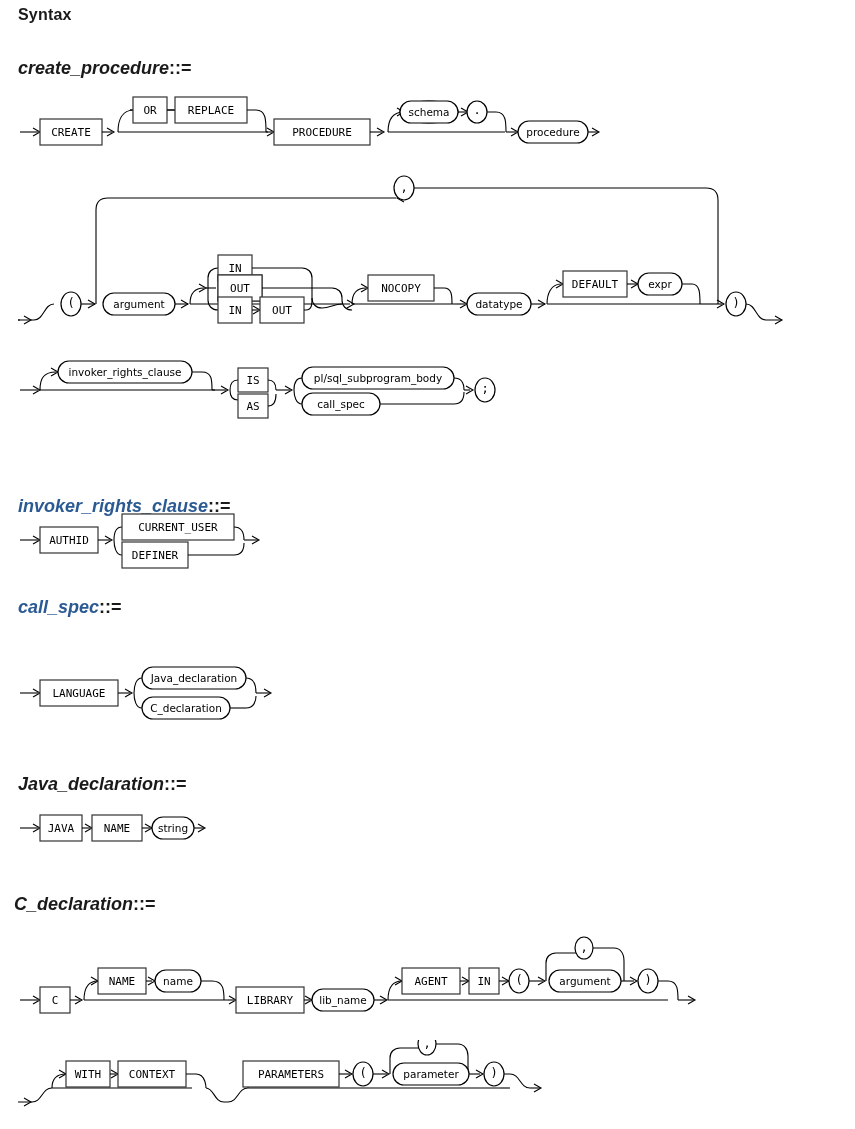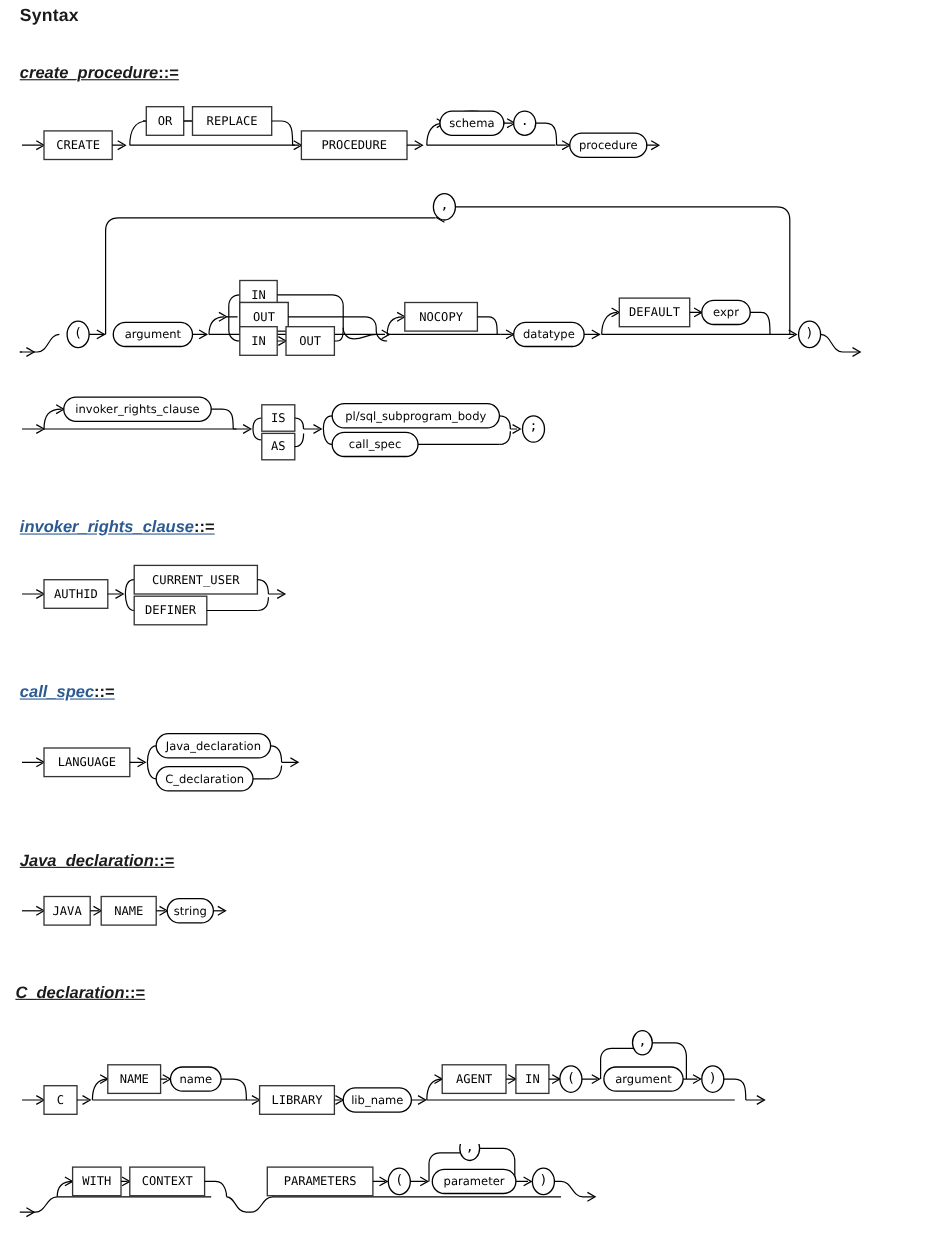--- a/index.html
+++ b/index.html
@@ -14,25 +14,24 @@
 
   .h-section{
     position:absolute;
     font-size:16px;
     font-weight:bold;
     color:#1a1a1a;
     letter-spacing:0.2px;
   }
   .h-rule{
     position:absolute;
-    font-size:15px;
+    font-size:18px;
     font-weight:bold;
     font-style:italic;
     white-space:nowrap;
-    text-decoration:underline;
   }
   .h-rule .nt{ }
   .h-rule .op{ font-style:normal; color:#1a1a1a; }
   .rule-dark{ color:#1a1a1a; }
   .rule-blue{ color:#2b5a93; }
 
   .diagram{position:absolute;}
   .diagram svg{display:block;}
 
   
@@ -245,21 +244,21 @@
       <path class="rr-line" d="M380 54 H454"></path>
       <path class="rr-line" d="M454 28 C462 28 464 34 464 40 M454 54 C462 54 464 48 464 42"></path>
       <path class="rr-line" d="M464 40 H470"></path>
       <path class="rr-arrow" d="M466 36 L473 40 L466 44"></path>
 
       <ellipse class="rr-circ" cx="485" cy="40" rx="10" ry="12"></ellipse>
       <text class="rr-punct" x="485" y="38">;</text>
     </svg>
   </div>
 
-  <div class="h-rule rule-blue" style="left: 18px; top: 471px; color: rgb(43, 90, 147);">
+  <div class="h-rule rule-blue" style="left: 18px; top: 496px; color: rgb(43, 90, 147);">
     <span class="nt">invoker_rights_clause</span><span class="op">::=</span>
   </div>
 
   <div class="diagram" style="left:0px; top:505px;">
     <svg width="400" height="80" viewBox="0 0 400 80">
       <path class="rr-line" d="M20 35 H38"></path>
       <path class="rr-arrow" d="M33 31 L40 35 L33 39"></path>
       <rect class="rr-box" x="40" y="22" width="58" height="26"></rect>
       <text class="rr-kw" x="69" y="35.5">AUTHID</text>
       <path class="rr-line" d="M98 35 H110"></path>
@@ -270,21 +269,21 @@
       <text class="rr-kw" x="178" y="22.5">CURRENT_USER</text>
       <rect class="rr-box" x="122" y="37" width="66" height="26"></rect>
       <text class="rr-kw" x="155" y="50.5">DEFINER</text>
       <path class="rr-line" d="M188 50 H234"></path>
       <path class="rr-line" d="M234 22 C242 22 244 28 244 35 M234 50 C242 50 244 44 244 38"></path>
       <path class="rr-line" d="M244 35 H258"></path>
       <path class="rr-arrow" d="M252 31 L259 35 L252 39"></path>
     </svg>
   </div>
 
-  <div class="h-rule rule-blue" style="left: 18px; top: 621px; color: rgb(43, 90, 147);">
+  <div class="h-rule rule-blue" style="left: 18px; top: 597px; color: rgb(43, 90, 147);">
     <span class="nt">call_spec</span><span class="op">::=</span>
   </div>
 
   <div class="diagram" style="left:0px; top:658px;">
     <svg width="400" height="80" viewBox="0 0 400 80">
       <path class="rr-line" d="M20 35 H38"></path>
       <path class="rr-arrow" d="M33 31 L40 35 L33 39"></path>
       <rect class="rr-box" x="40" y="22" width="78" height="26"></rect>
       <text class="rr-kw" x="79" y="35.5">LANGUAGE</text>
       <path class="rr-line" d="M118 35 H130"></path>

